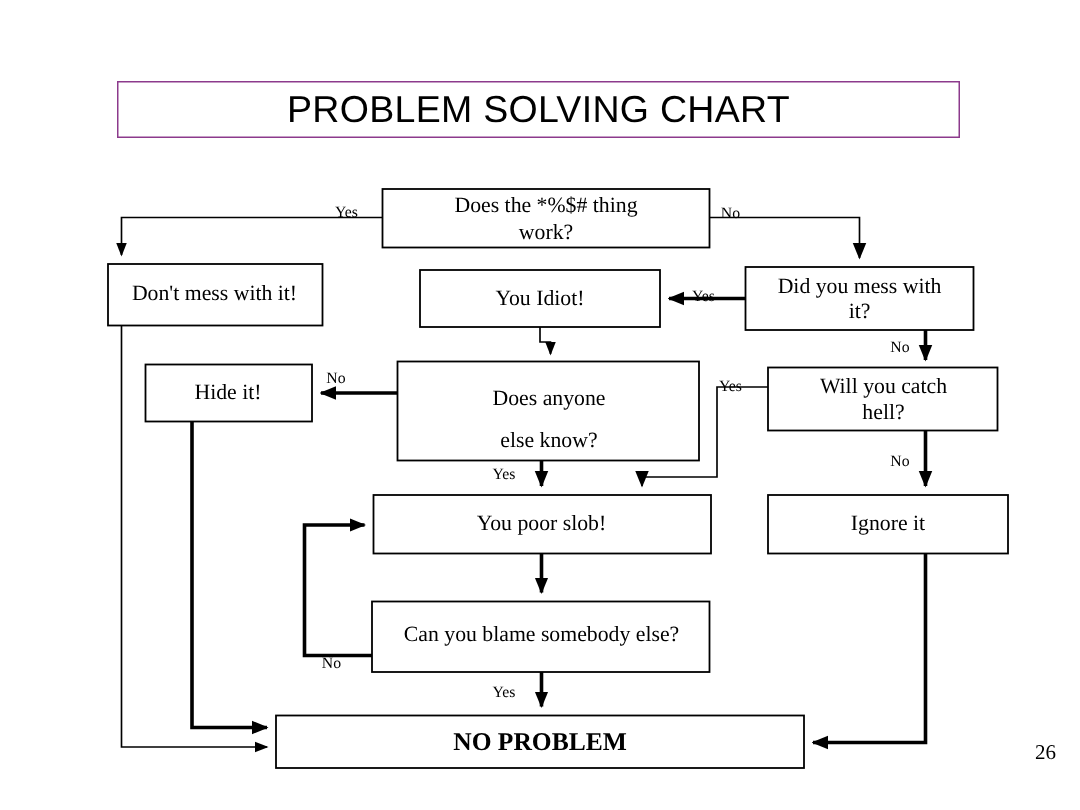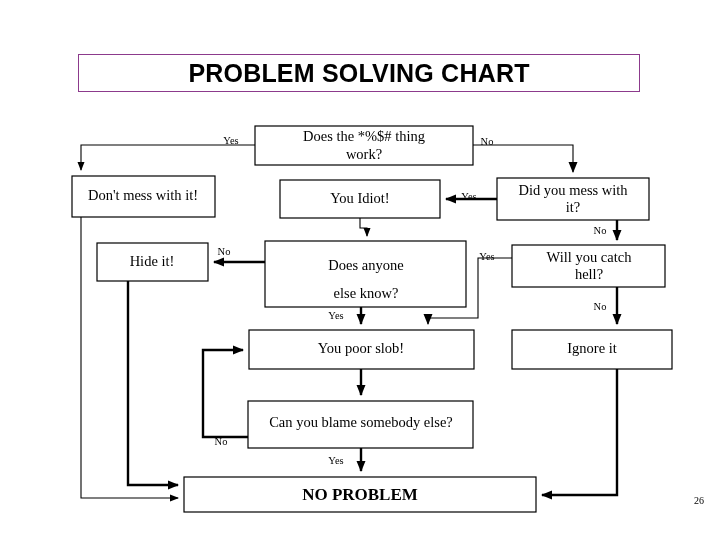--- a/index.html
+++ b/index.html
@@ -24,21 +24,21 @@
     border: 1px solid #8c3a8c;
     background: #ffffff;
     display: flex;
     align-items: center;
     justify-content: center;
     box-sizing: border-box;
   }
   #title-text {
     font-family: "Liberation Sans", "DejaVu Sans", sans-serif;
     font-size: 25px;
-    font-weight: bold;
+    font-weight: normal;
     color: #000000;
     letter-spacing: 0.2px;
     white-space: nowrap;
   }
   #chart-svg {
     position: absolute;
     left: 0;
     top: 0;
     width: 720px;
     height: 540px;
@@ -74,21 +74,21 @@
     font-size: 10.5px;
     fill: #000000;
     text-anchor: middle;
     dominant-baseline: middle;
   }
   #page-number {
     position: absolute;
     right: 16px;
     top: 495px;
     font-family: "Liberation Serif", "DejaVu Serif", serif;
-    font-size: 10px;
+    font-size: 14px;
     color: #000000;
   }
 </style>
 </head>
 <body>
 
 <div id="slide">
 
   <div id="title-box">
     <span id="title-text">PROBLEM SOLVING CHART</span>

